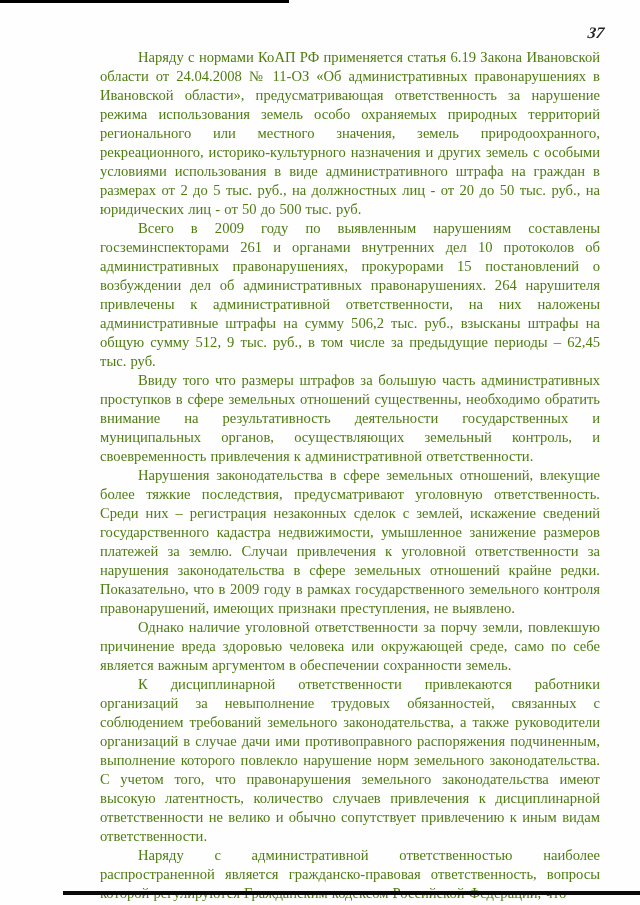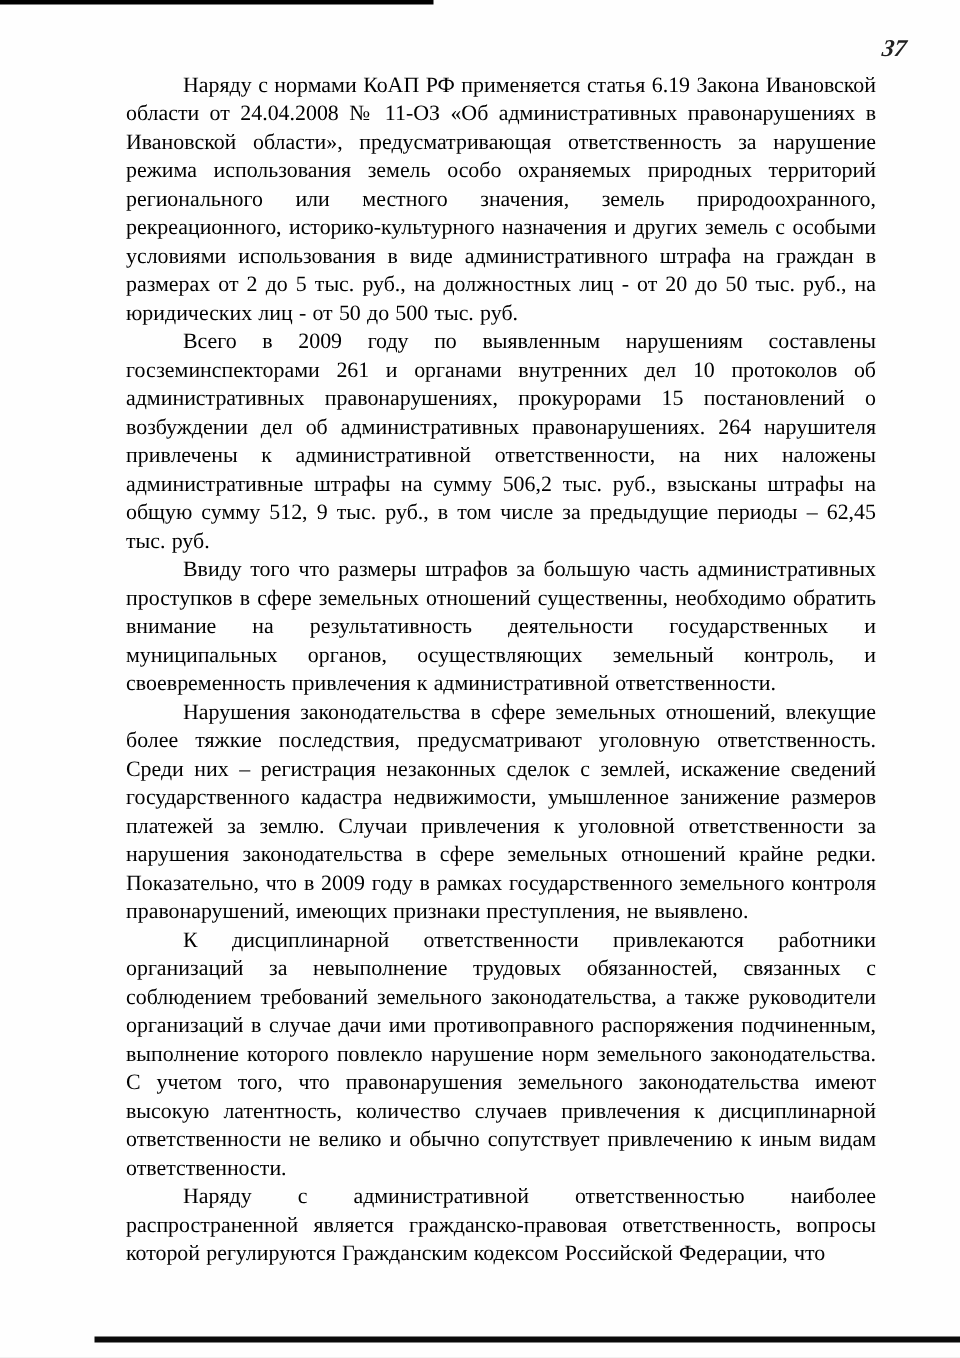--- a/index.html
+++ b/index.html
@@ -39,26 +39,26 @@
       right: 36px;
       font-size: 16px;
       font-style: italic;
       font-weight: bold;
       color: #222;
       transform: skewX(-8deg);
     }
     .text-block {
       position: absolute;
       top: 48px;
-      left: 84px;
+      left: 100px;
       width: 500px;
       font-size: 14.6px;
       line-height: 19px;
       text-align: justify;
-      color: #000000;
+      color: #4d7c0f;
     }
     .text-block p {
       margin: 0;
       padding: 0;
       text-indent: 38px;
       word-spacing: 0.5px;
     }
   </style>
 </head>
 <body>
@@ -66,18 +66,19 @@
 <div class="page">
   <div class="scan-border-top"></div>
 
   <div class="page-number">37</div>
 
   <div class="text-block">
     <p>Наряду с нормами КоАП РФ применяется статья 6.19 Закона Ивановской области от 24.04.2008 № 11-ОЗ «Об административных правонарушениях в Ивановской области», предусматривающая ответственность за нарушение режима использования земель особо охраняемых природных территорий регионального или местного значения, земель природоохранного, рекреационного, историко-культурного назначения и других земель с особыми условиями использования в виде административного штрафа на граждан в размерах от 2 до 5 тыс. руб., на должностных лиц - от 20 до 50 тыс. руб., на юридических лиц - от 50 до 500 тыс. руб.</p>
     <p>Всего в 2009 году по выявленным нарушениям составлены госземинспекторами 261 и органами внутренних дел 10 протоколов об административных правонарушениях, прокурорами 15 постановлений о возбуждении дел об административных правонарушениях. 264 нарушителя привлечены к административной ответственности, на них наложены административные штрафы на сумму 506,2 тыс. руб., взысканы штрафы на общую сумму 512, 9 тыс. руб., в том числе за предыдущие периоды – 62,45 тыс. руб.</p>
     <p>Ввиду того что размеры штрафов за большую часть административных проступков в сфере земельных отношений существенны, необходимо обратить внимание на результативность деятельности государственных и муниципальных органов, осуществляющих земельный контроль, и своевременность привлечения к административной ответственности.</p>
     <p>Нарушения законодательства в сфере земельных отношений, влекущие более тяжкие последствия, предусматривают уголовную ответственность. Среди них – регистрация незаконных сделок с землей, искажение сведений государственного кадастра недвижимости, умышленное занижение размеров платежей за землю. Случаи привлечения к уголовной ответственности за нарушения законодательства в сфере земельных отношений крайне редки. Показательно, что в 2009 году в рамках государственного земельного контроля правонарушений, имеющих признаки преступления, не выявлено.</p>
+    <p>Однако наличие уголовной ответственности за порчу земли, повлекшую причинение вреда здоровью человека или окружающей среде, само по себе является важным аргументом в обеспечении сохранности земель.</p>
     <p>К дисциплинарной ответственности привлекаются работники организаций за невыполнение трудовых обязанностей, связанных с соблюдением требований земельного законодательства, а также руководители организаций в случае дачи ими противоправного распоряжения подчиненным, выполнение которого повлекло нарушение норм земельного законодательства. С учетом того, что правонарушения земельного законодательства имеют высокую латентность, количество случаев привлечения к дисциплинарной ответственности не велико и обычно сопутствует привлечению к иным видам ответственности.</p>
     <p>Наряду с административной ответственностью наиболее распространенной является гражданско-правовая ответственность, вопросы которой регулируются Гражданским кодексом Российской Федерации, что</p>
   </div>
 
   <div class="scan-border-bottom"></div>
 </div>
 
 </body></html>

